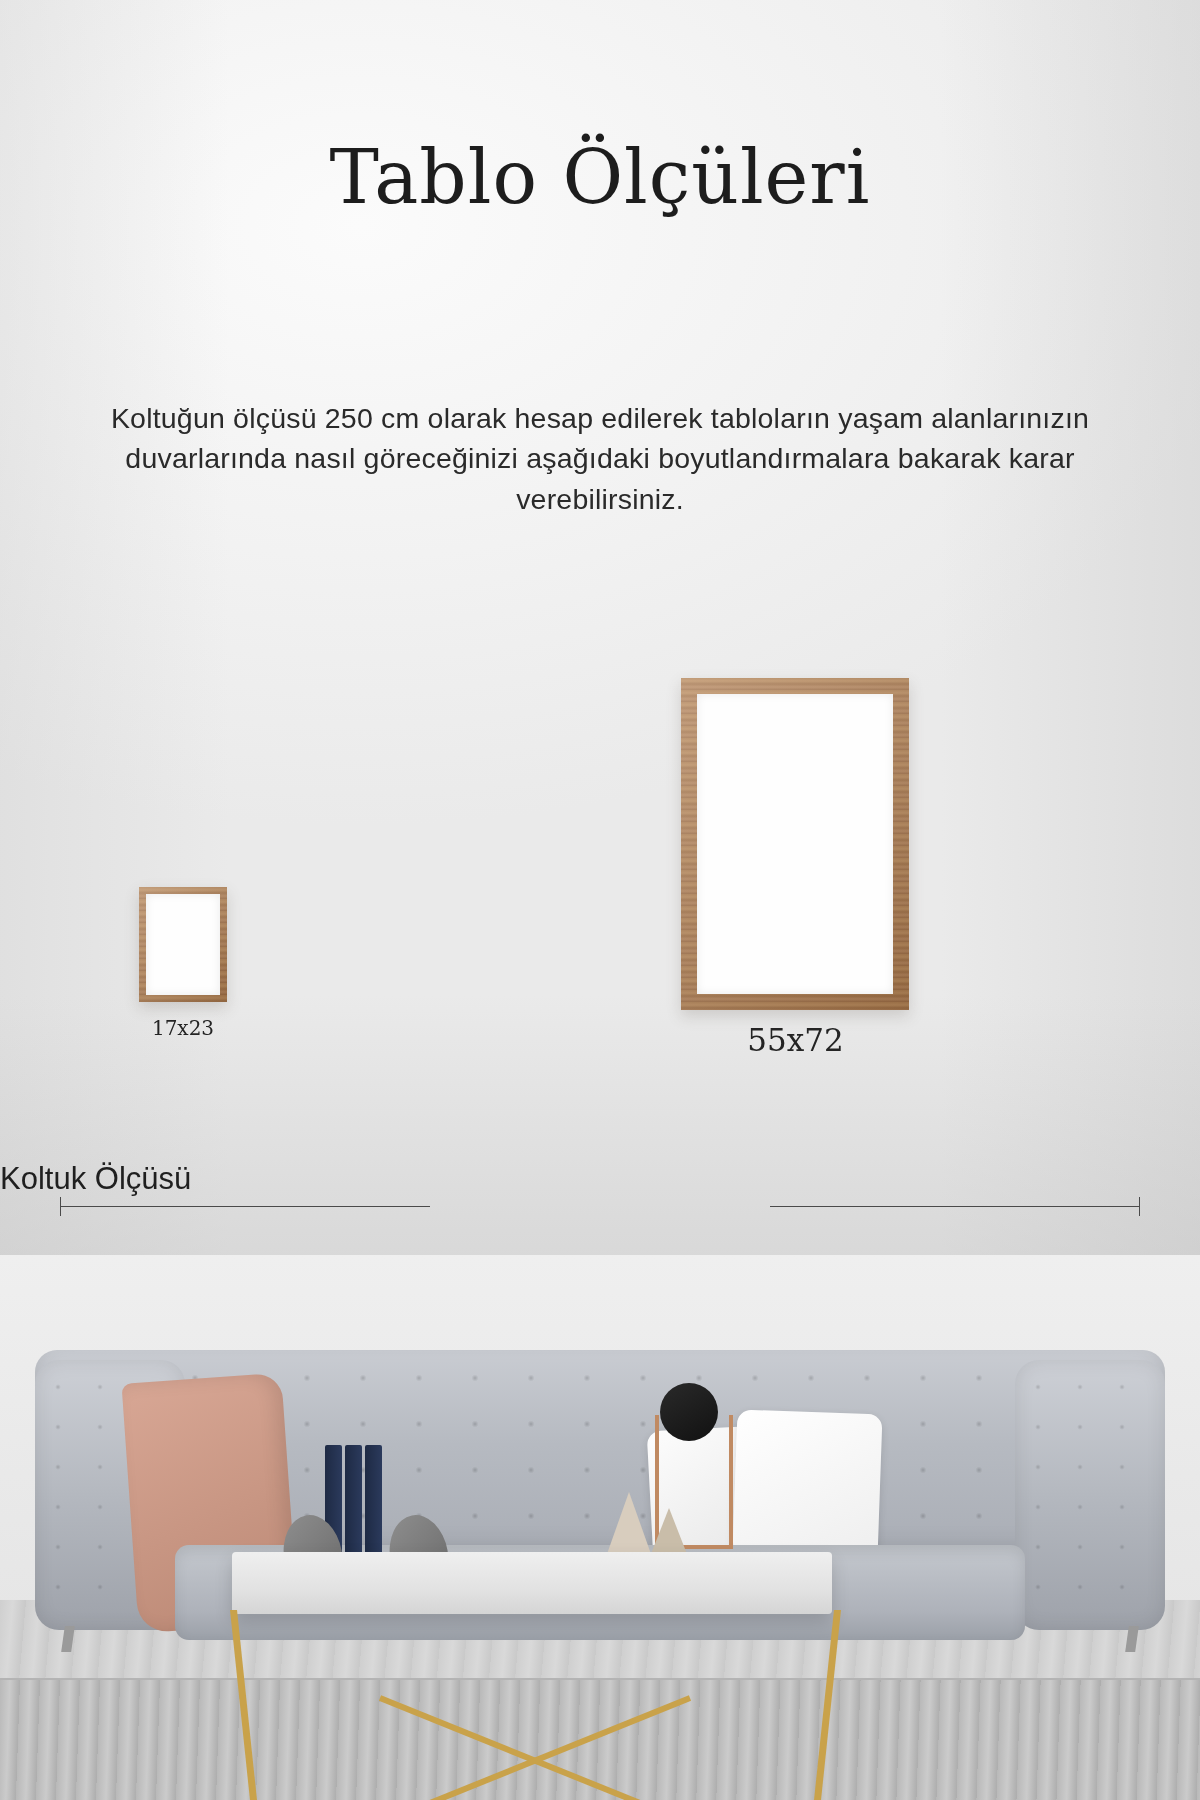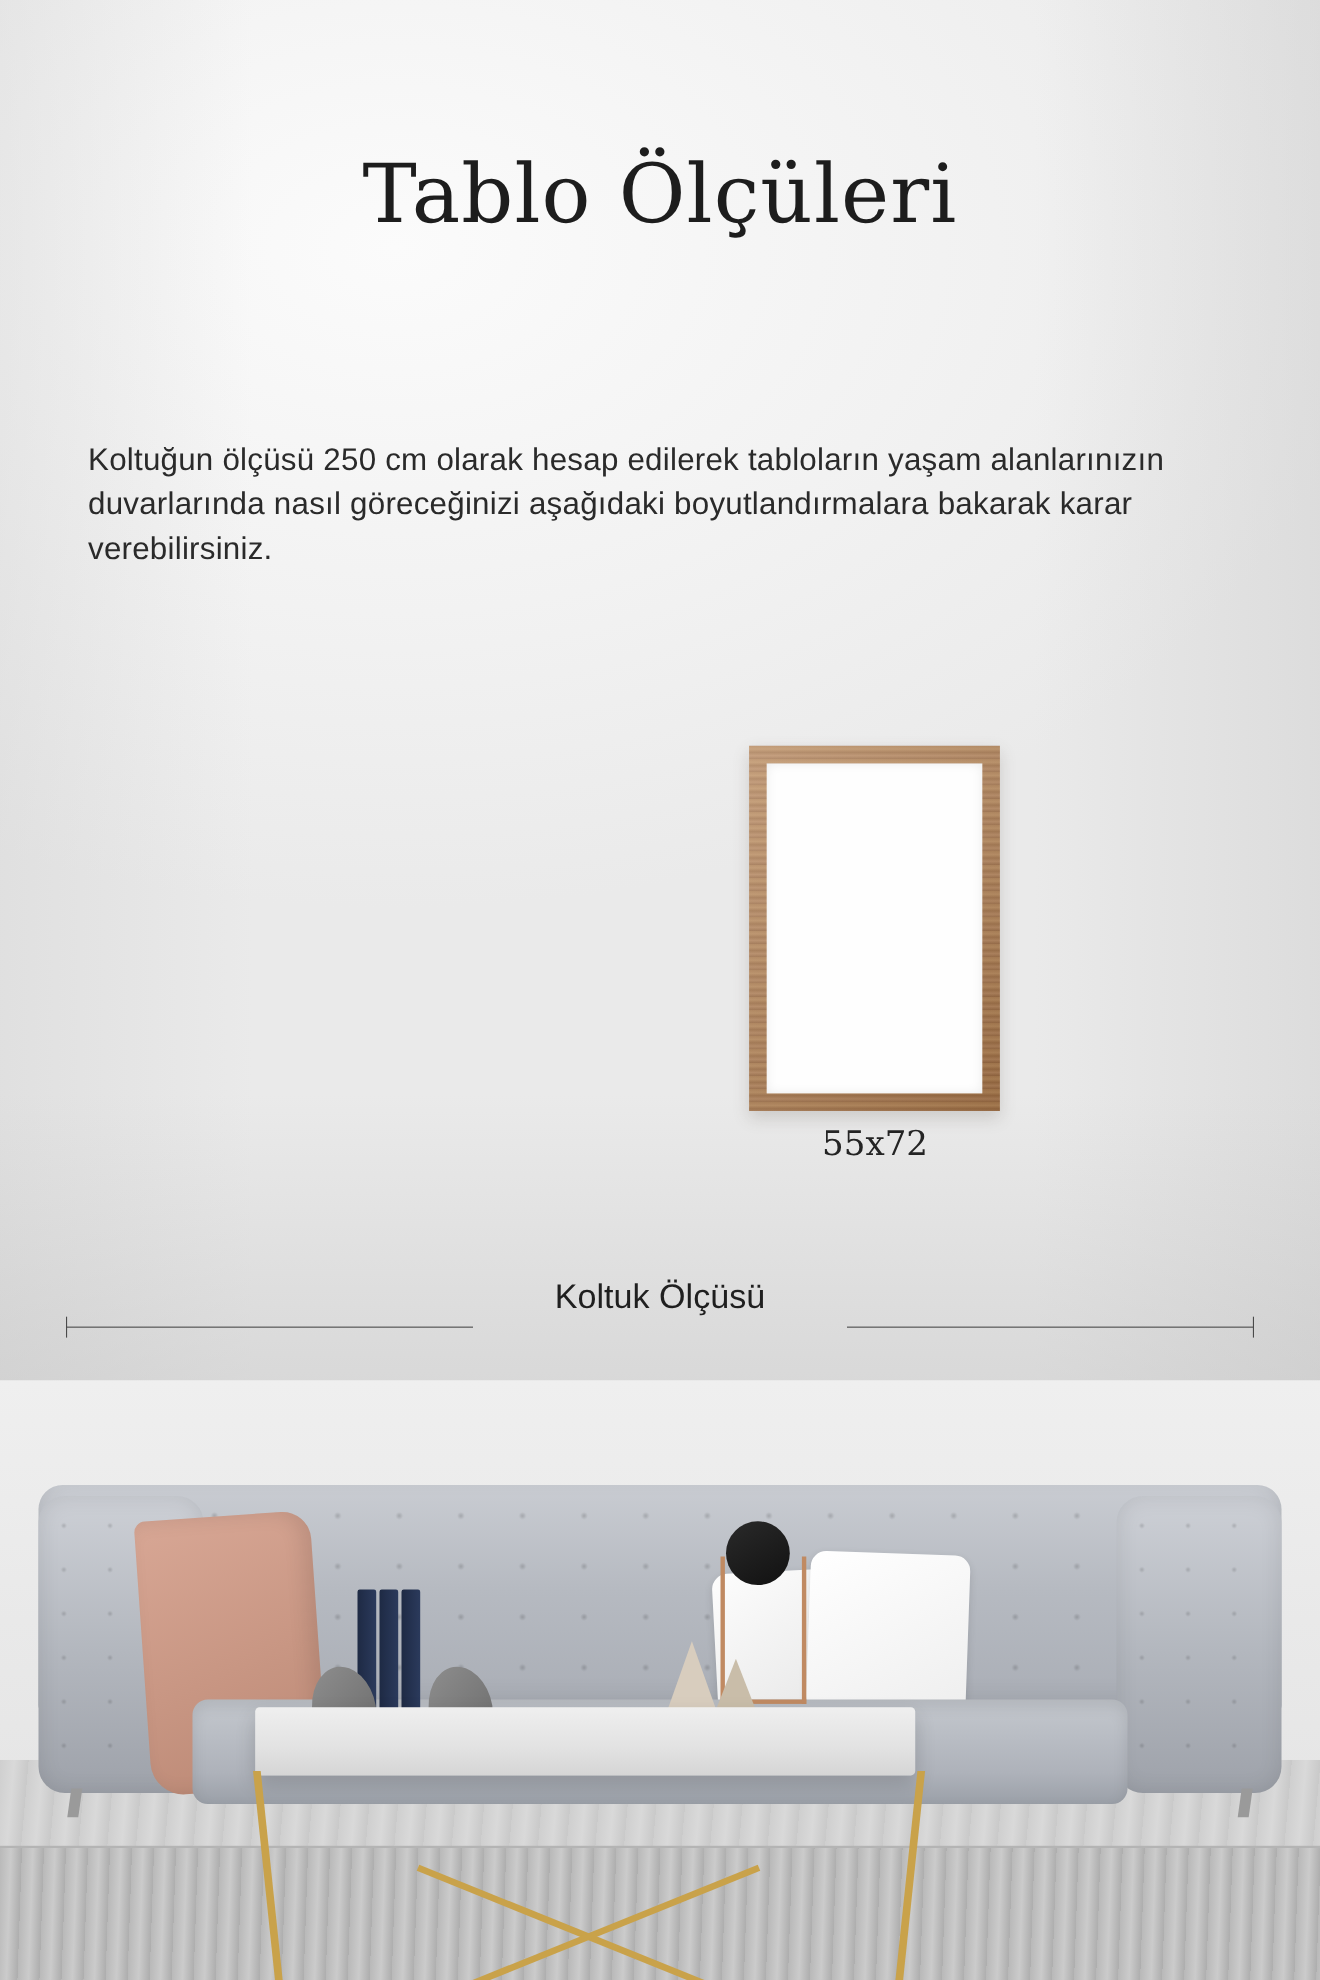--- a/index.html
+++ b/index.html
@@ -56,20 +56,21 @@
     letter-spacing: 1px;
     color: #1d1d1d;
     line-height: 1;
   }
 
   .intro {
     position: absolute;
     top: 398px;
     left: 80px;
     width: 1040px;
+    text-align: center;
     font-family: "Liberation Sans", sans-serif;
     font-size: 28.5px;
     font-weight: 300;
     letter-spacing: 0.2px;
     line-height: 1.42;
     color: #2a2a2a;
   }
 
   
   .frames {
@@ -143,21 +144,21 @@
     width: 1px;
     height: 19px;
     background: #4a4a4a;
   }
   .measure-cap.left  { left: 60px; }
   .measure-cap.right { right: 60px; }
   .measure-text {
     position: absolute;
     left: 0; top: 10px;
     width: 1200px;
-    text-align: center;
+    text-align: left;
     font-family: "Liberation Sans", sans-serif;
     font-weight: 300;
     font-size: 31px;
     line-height: 1.25;
     color: #1f1f1f;
   }
 
   
   .room {
     position: absolute;
@@ -347,20 +348,26 @@
   <div class="wall-shade-right"></div>
   <div class="wall-shade-bottom"></div>
 </div>
 
 <div class="title">Tablo Ölçüleri</div>
 
 <div class="intro">Koltuğun ölçüsü 250 cm olarak hesap edilerek tabloların yaşam alanlarınızın duvarlarında nasıl göreceğinizi aşağıdaki boyutlandırmalara bakarak karar verebilirsiniz.</div>
 
 <div class="frames">
 
+  <div class="frame-item" style="left:133px; width:100px; height:180px;">
+    <div class="frame" style="width:88px; height:115px; left:6px; bottom:58px; padding:7px;">
+      <div class="mat" style="left:7px; top:7px; right:7px; bottom:7px;"></div>
+    </div>
+    <div class="frame-label" style="bottom:20px; font-size:20px;">17x23</div>
+  </div>
 
 
 
 
   <div class="frame-item" style="left:678px; width:235px; height:380px;">
     <div class="frame" style="width:228px; height:332px; left:3px; bottom:50px; padding:16px;">
       <div class="mat" style="left:16px; top:16px; right:16px; bottom:16px;"></div>
     </div>
     <div class="frame-label" style="bottom:2px; font-size:31px;margin-top:44px;">55x72</div>
   </div>

